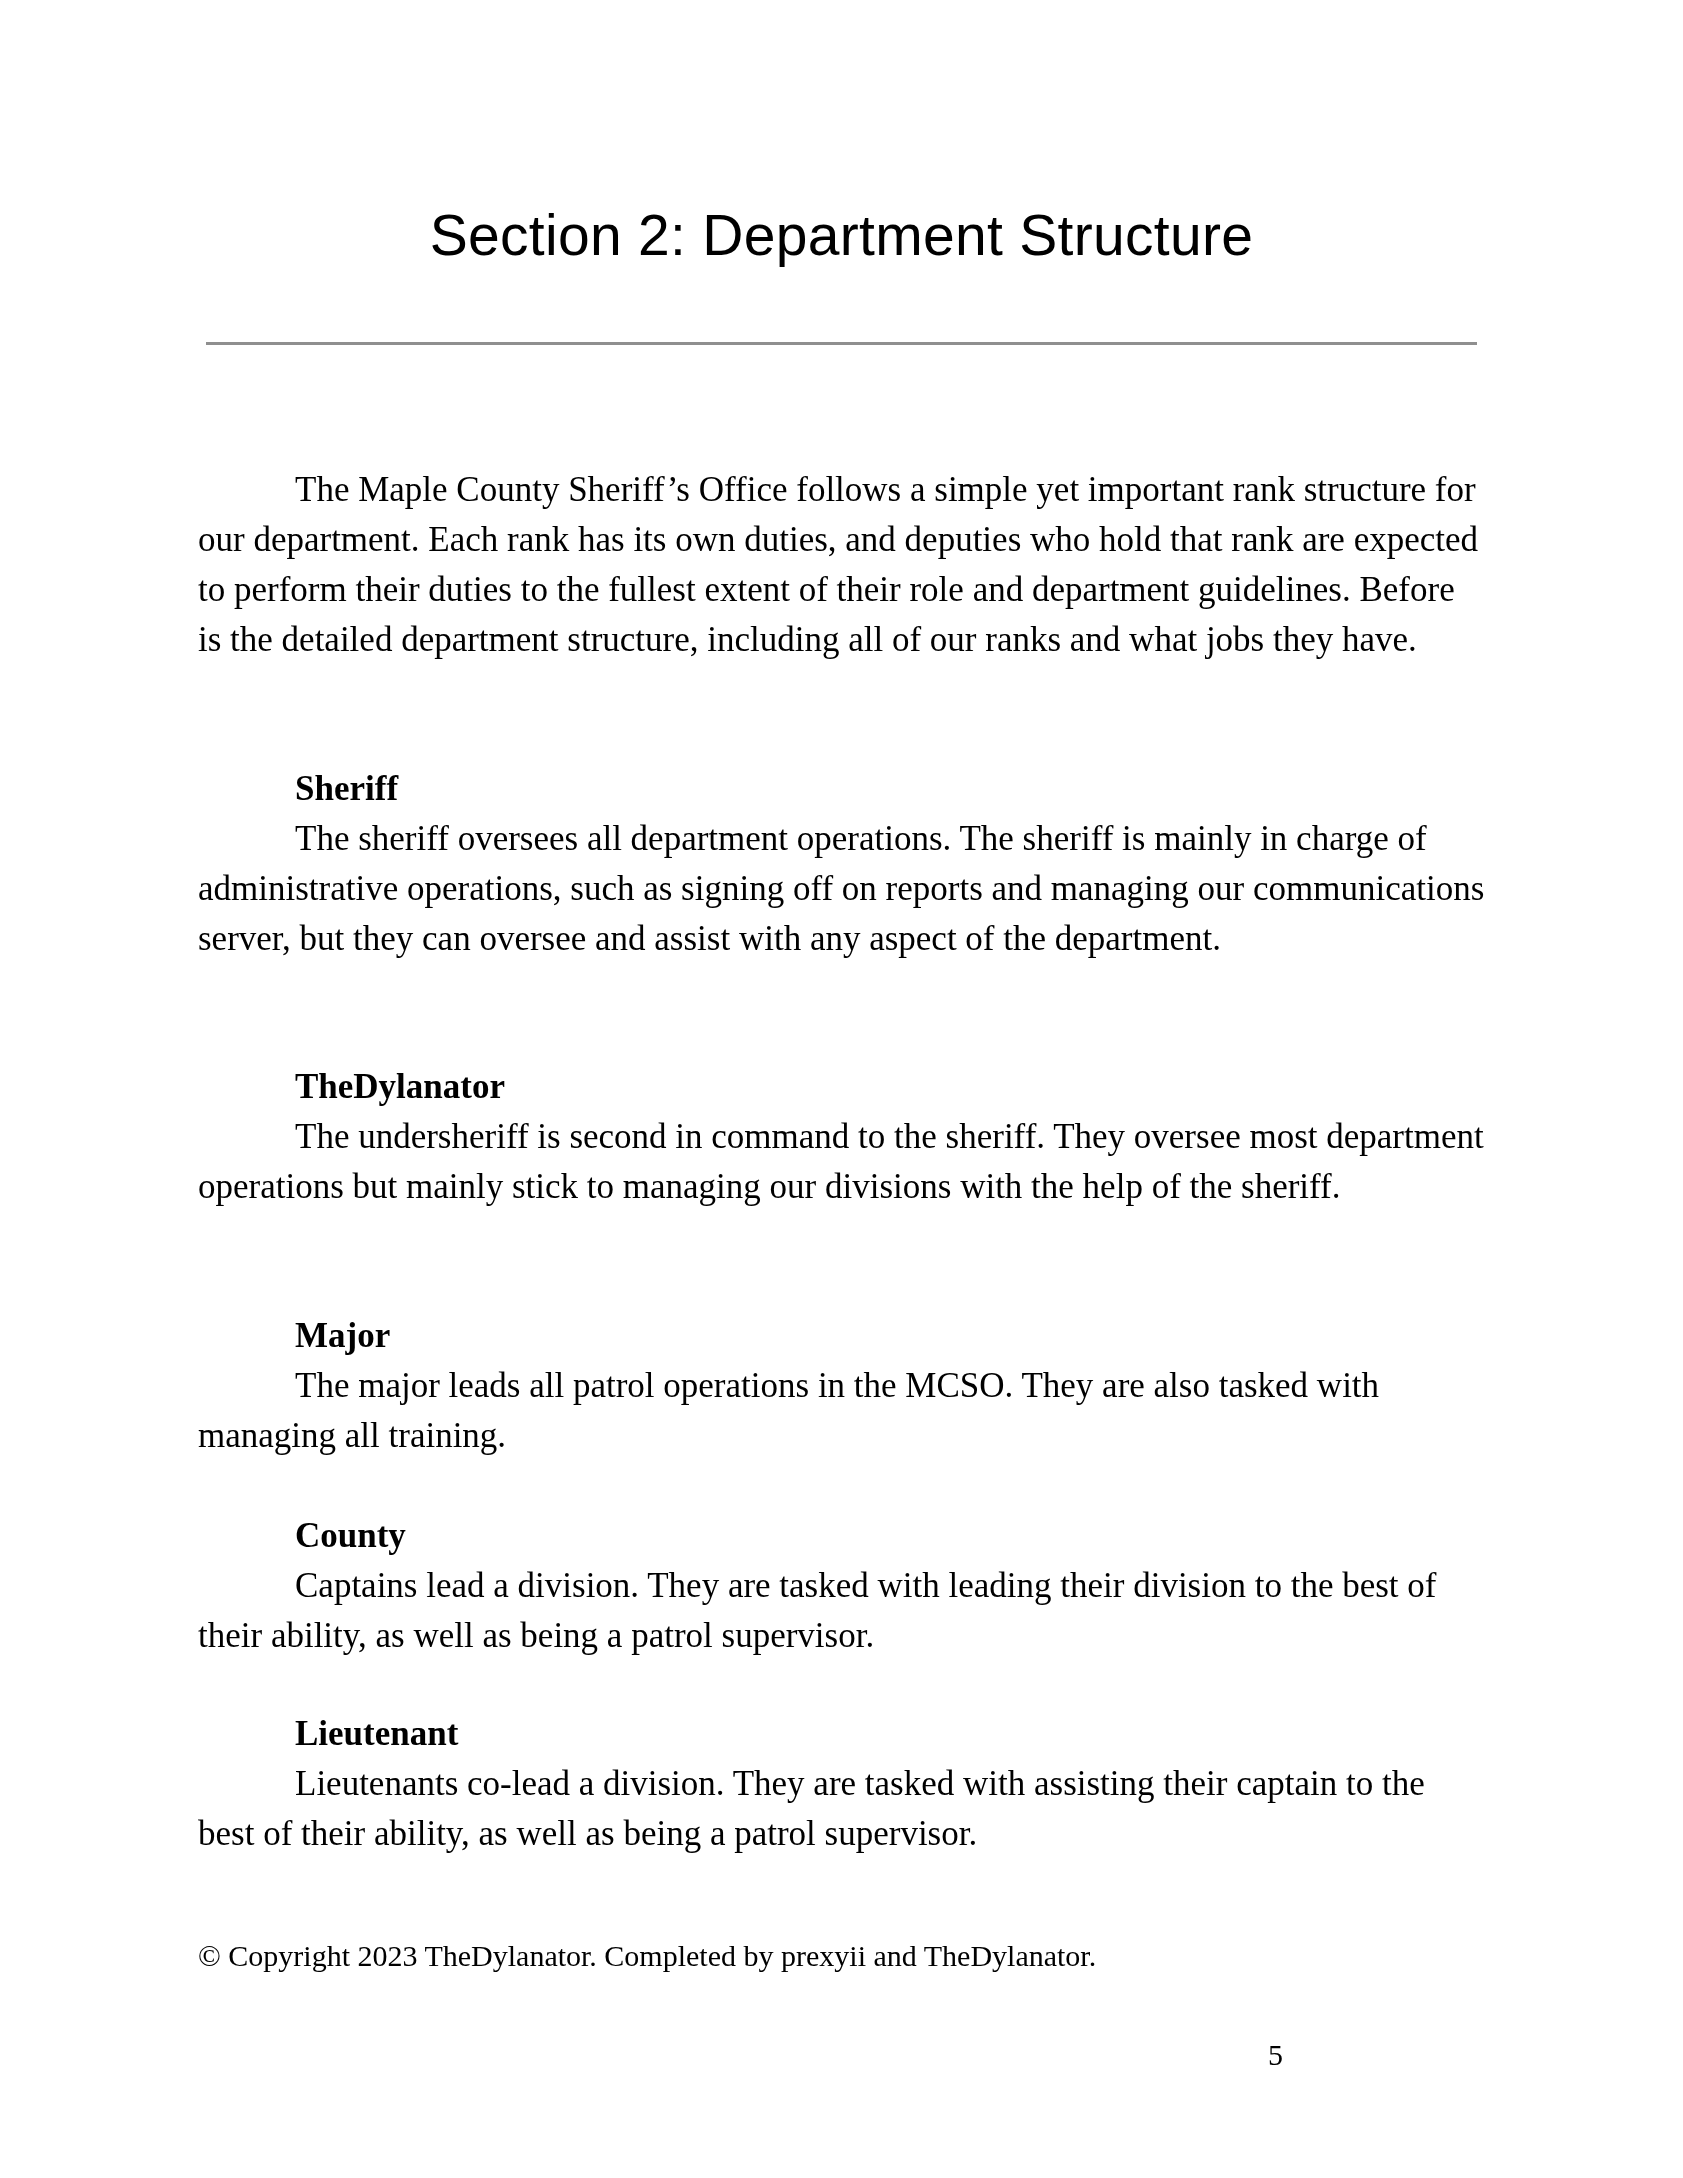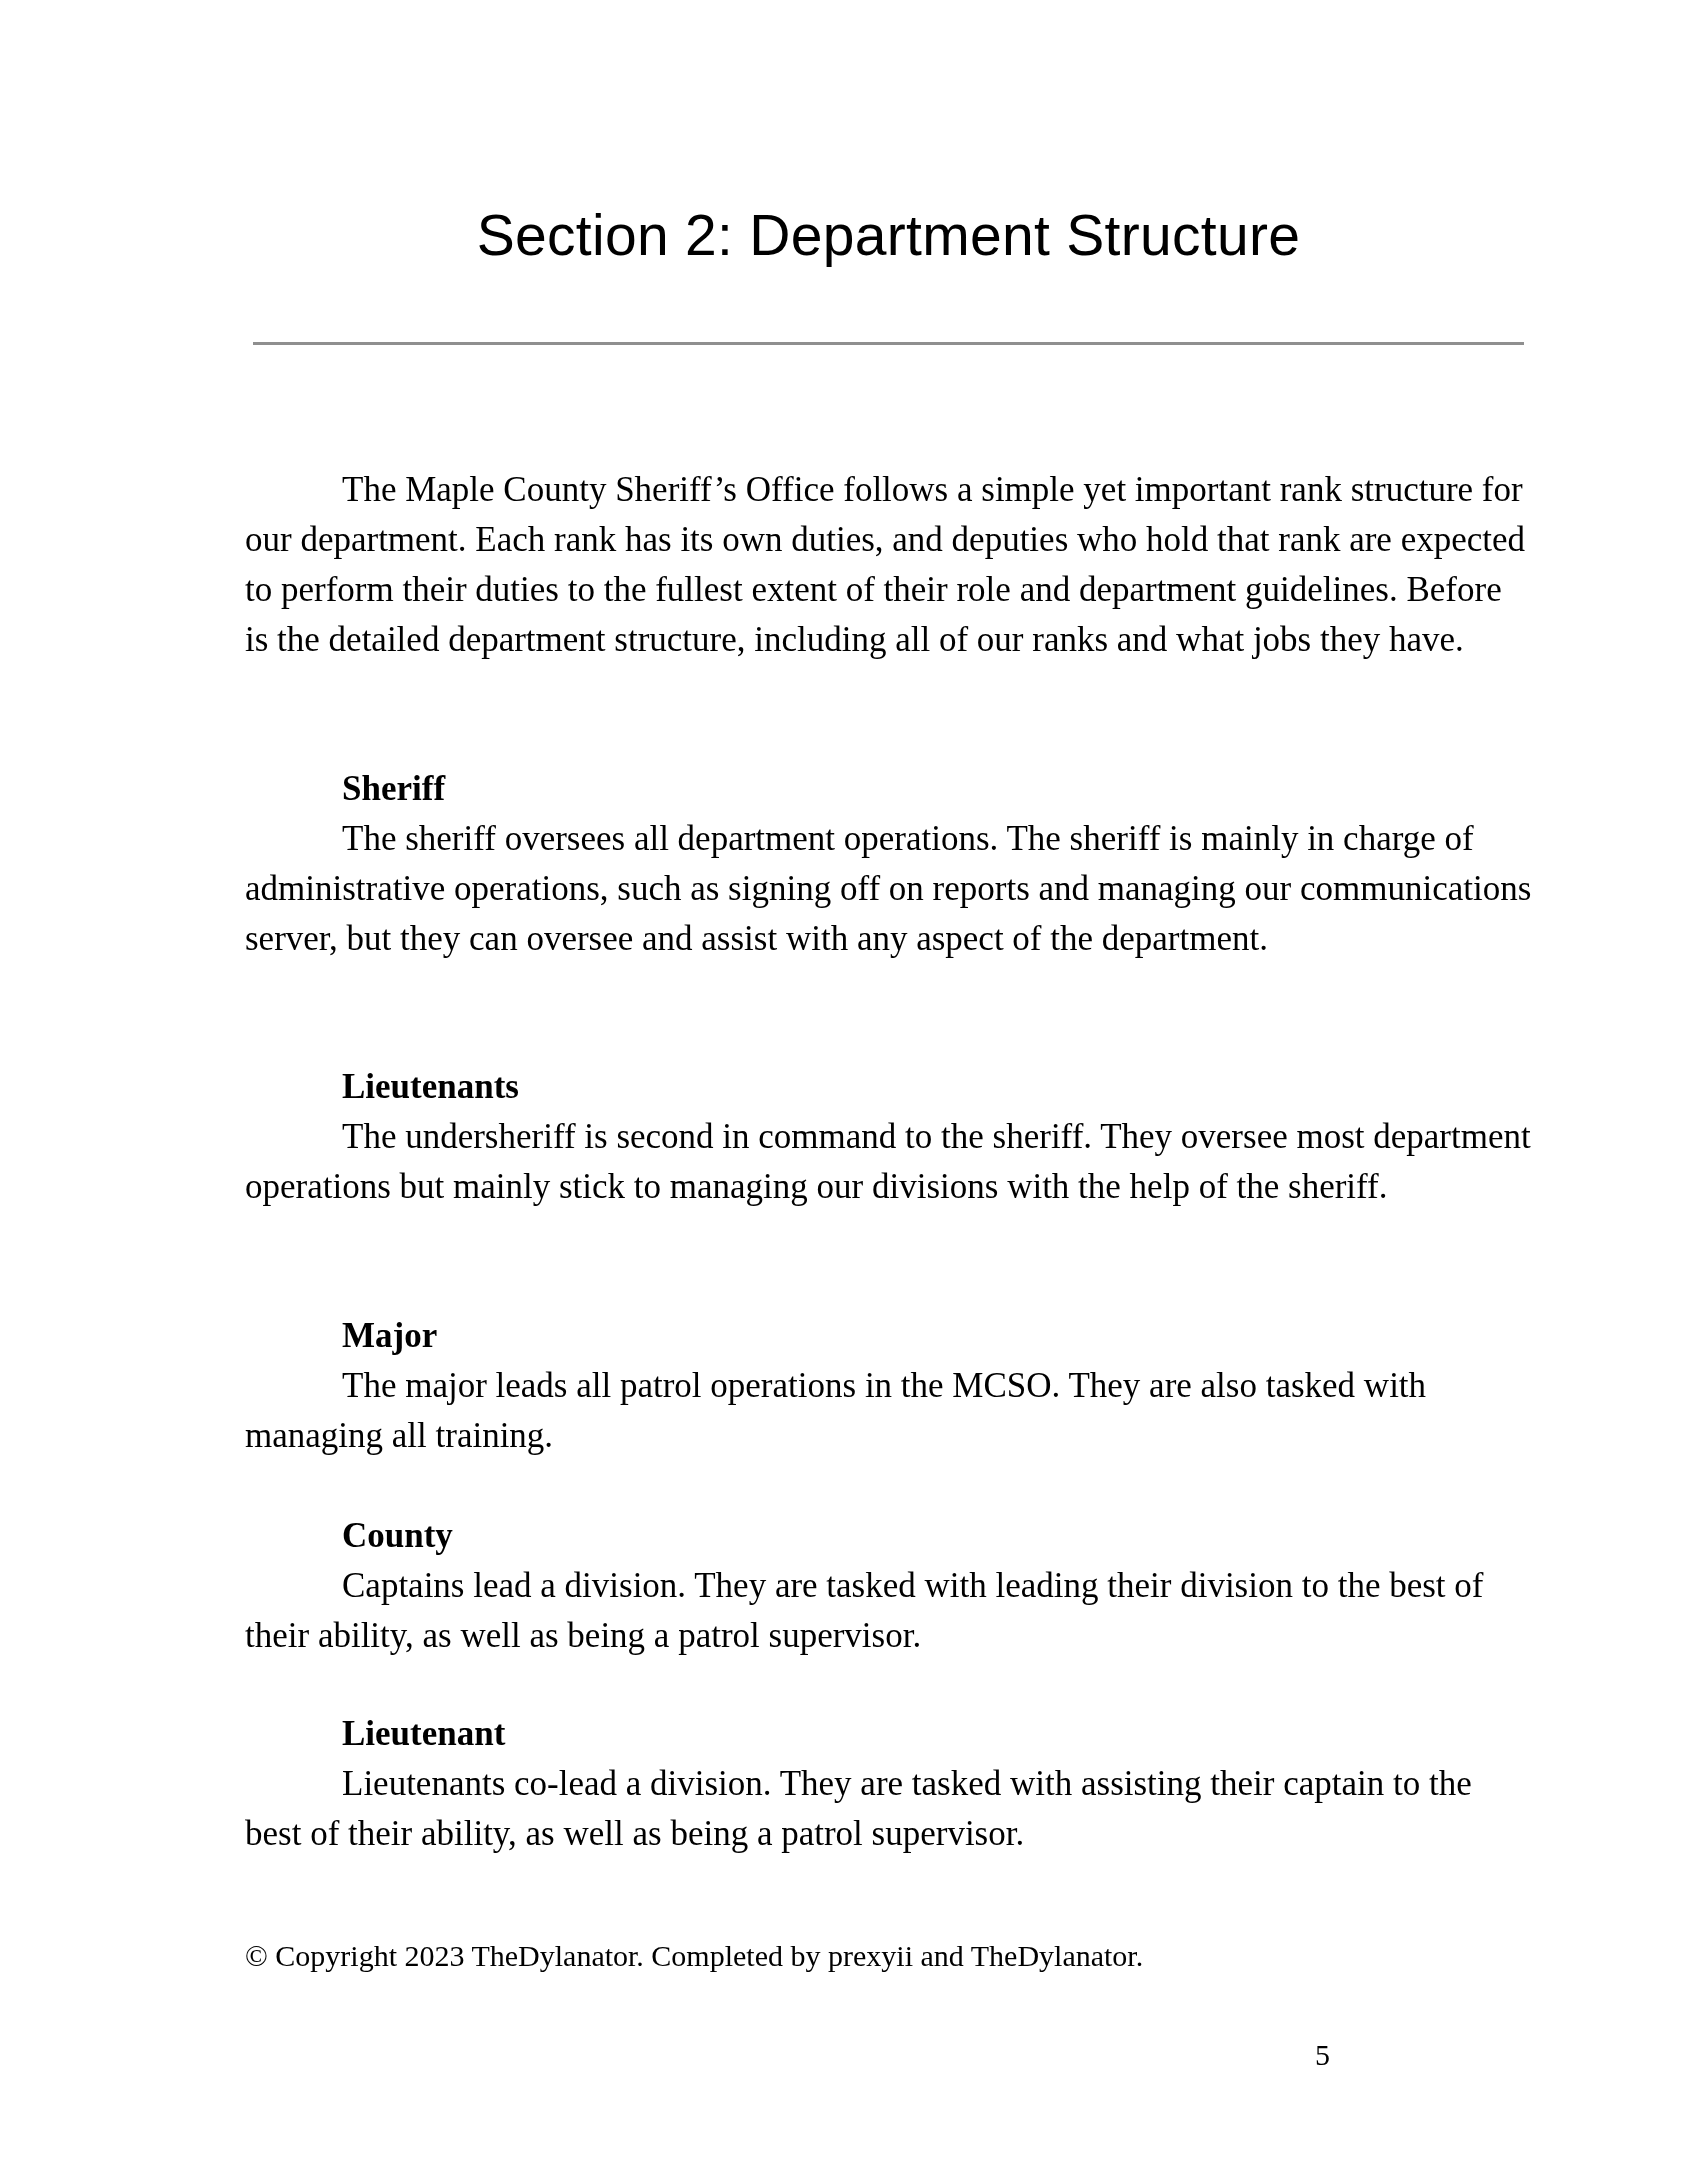--- a/index.html
+++ b/index.html
@@ -1,17 +1,17 @@
 <!DOCTYPE html>
 <html><head>
 <meta charset="utf-8">
 <style>
   html, body { margin: 0; padding: 0; background: #ffffff; }
   body { width: 1683px; height: 2178px; position: relative; overflow: hidden; color: #000; }
-  .page { position: absolute; left: 0; top: 0; width: 1481px; height: 2178px; background: #fff; margin-left: 47px; }
+  .page { position: absolute; left: 0; top: 0; width: 1481px; height: 2178px; background: #fff; }
   .title {
     position: absolute; left: 0; width: 1683px; top: 201px;
     text-align: center; font-family: "Liberation Sans", sans-serif;
     font-size: 57px; line-height: 69px; letter-spacing: 0.3px;
   }
   .rule {
     position: absolute; left: 206px; width: 1271px; top: 342px; height: 3px; background: #8f8f8f;
   }
   .body {
     position: absolute; left: 198px; width: 1287px;
@@ -46,21 +46,21 @@
   <div class="body s1">
     <div class="heading">Sheriff</div>
     <p>The sheriff oversees all department operations. The sheriff is mainly in charge of administrative operations, such as signing off on reports and managing our communications server, but they can oversee and assist with any aspect of the department.</p>
   </div>
 
   <div class="body intro">
     <p>The Maple County Sheriff’s Office follows a simple yet important rank structure for our department. Each rank has its own duties, and deputies who hold that rank are expected to perform their duties to the fullest extent of their role and department guidelines. Before is the detailed department structure, including all of our ranks and what jobs they have.</p>
   </div>
 
   <div class="body s2">
-    <div class="heading">Lieutenants</div>
+    <div class="heading">TheDylanator</div>
     <p>The undersheriff is second in command to the sheriff. They oversee most department operations but mainly stick to managing our divisions with the help of the sheriff.</p>
   </div>
 
   <div class="body s3">
     <div class="heading">Major</div>
     <p>The major leads all patrol operations in the MCSO. They are also tasked with managing all training.</p>
   </div>
 
   <div class="body s4">
     <div class="heading">County</div>

